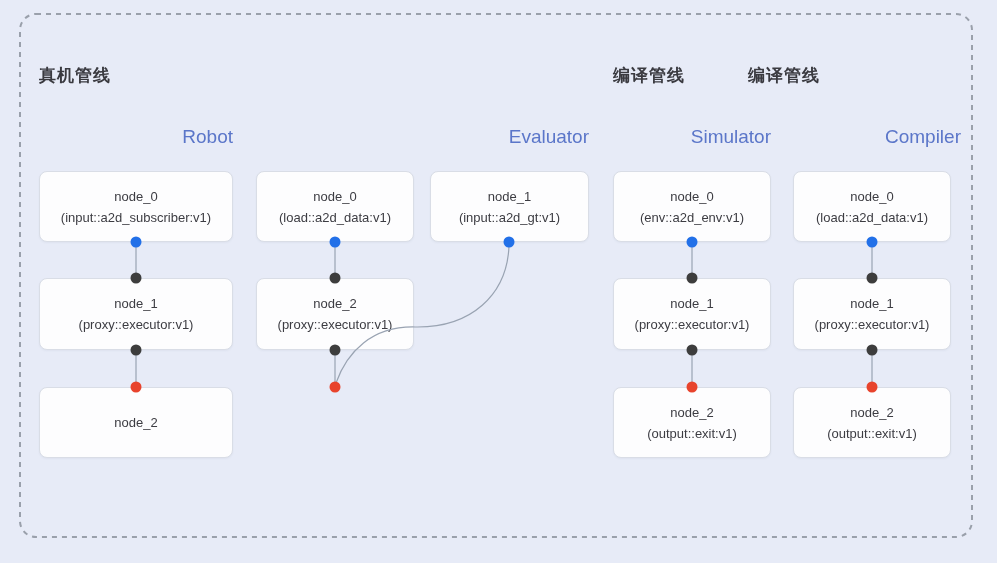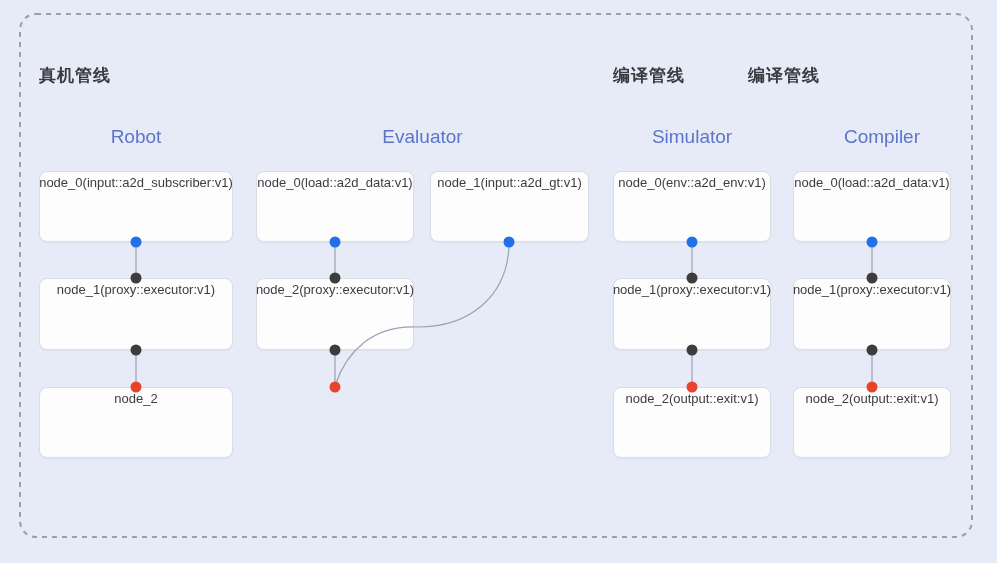--- a/index.html
+++ b/index.html
@@ -29,33 +29,33 @@
   .title-zh{
     position:absolute;top:64px;
     text-align:left;
     font-size:17px;font-weight:700;
     color:var(--title);
     line-height:24px;
     letter-spacing:1px;
   }
   .title-en{
     position:absolute;top:124px;
-    text-align:center;
+    text-align:right;
     font-size:19px;font-weight:400;
     color:var(--subtitle);
     line-height:26px;
   }
   .node{
     position:absolute;
     background:var(--node-fill);
     border:1px solid var(--node-border);
     border-radius:8px;
     box-sizing:border-box;
-    display:flex;flex-direction:row;
-    align-items:flex-start;justify-content:center;
+    display:flex;flex-direction:column;
+    align-items:center;justify-content:center;
     box-shadow:0 1px 2px rgba(60,70,100,0.05);
   }
   .node-name,.node-type{
     font-size:13px;
     line-height:21px;
     color:var(--node-text);
     text-align:center;
     white-space:nowrap;
   }
   svg.overlay{

